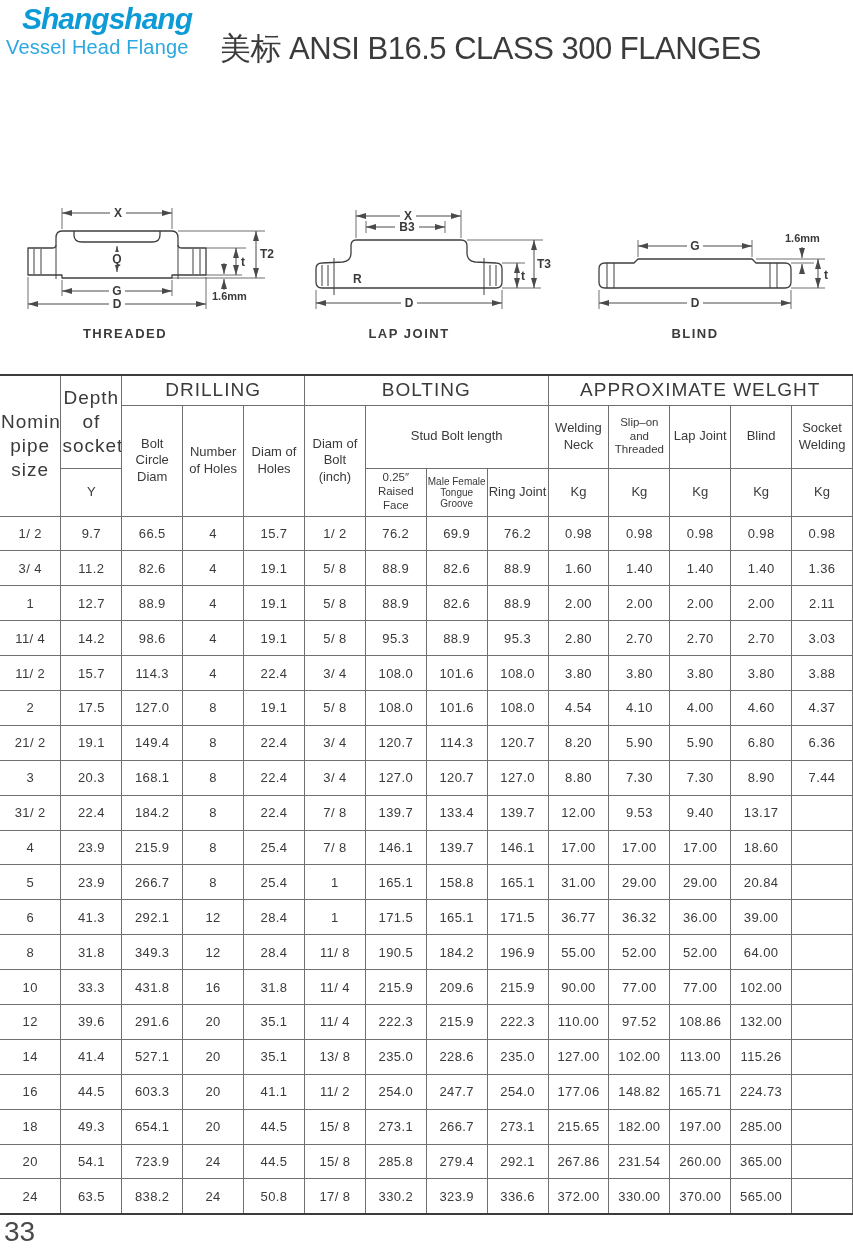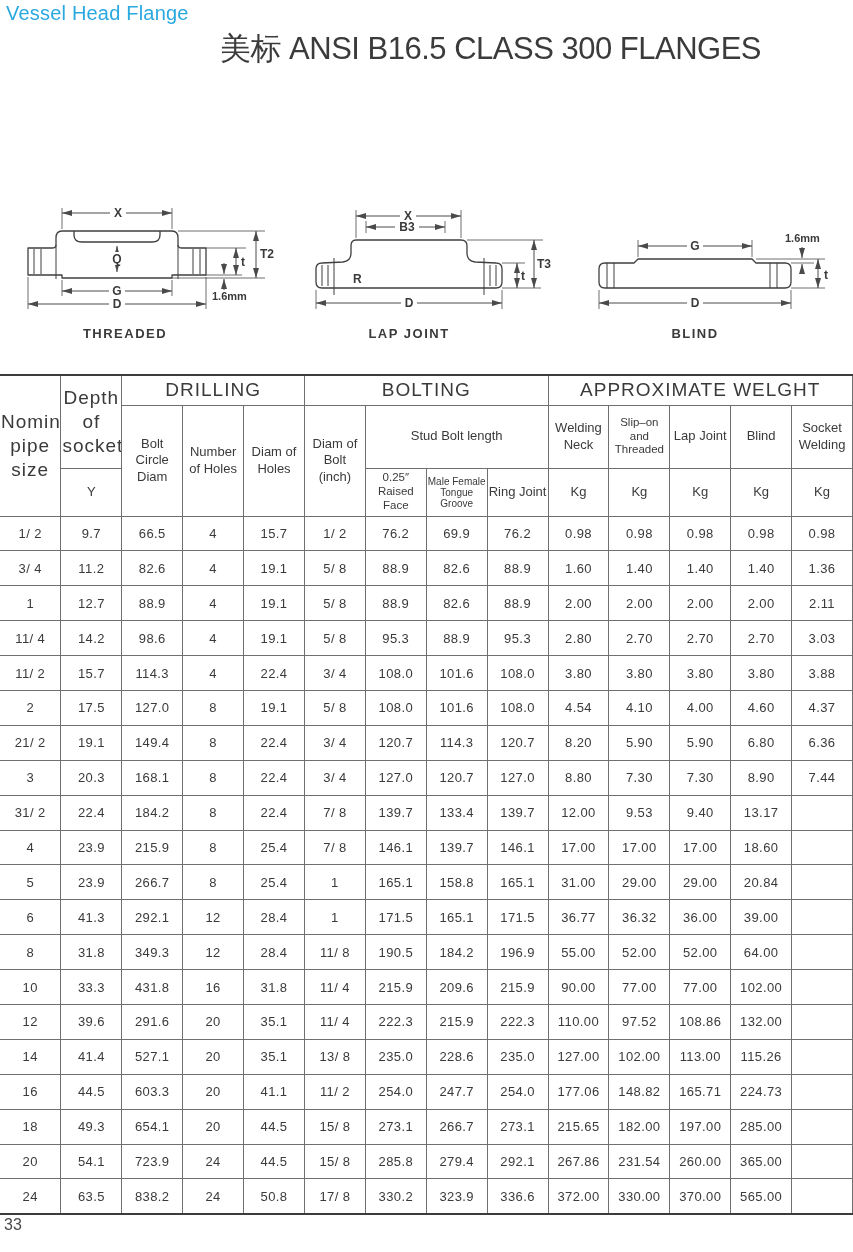--- a/index.html
+++ b/index.html
@@ -45,26 +45,27 @@
   }
   .spec th:first-child, .spec td:first-child { border-left:none; }
   .spec tr.r1 th { height:30px; font-size:19px; letter-spacing:1px; }
   .spec tr.r2 th { height:63px; }
   .spec tr.r3 th { height:48px; }
   .spec th { font-size:13px; line-height:1.25; }
   .spec th.md { font-size:11.5px; line-height:1.2;text-align:center; }
   .spec th.sm { font-size:10px; line-height:1.1; }
   .spec tbody td { height:34.9px; font-size:13px; letter-spacing:0.4px; }
   
-  .page-number { position:absolute; left:4px; top:1216px; font-size:16px; color:#4a4a4a; }
+  .page-number { position:absolute; left:4px; top:1216px; font-size:28px; color:#4a4a4a; }
 </style>
 </head>
 <body>
 
 <div class="logo">
+  <div class="logo-name">Shangshang</div>
   <div class="logo-sub">Vessel Head Flange</div>
 </div>
 <h1 class="page-title">美标 ANSI B16.5 CLASS 300 FLANGES</h1>
 
 <figure class="fig-threaded">
   <svg width="262" height="158" viewBox="0 0 262 158">
     <defs>
       <marker id="t-ae" viewBox="0 0 10 6" refX="10" refY="3" markerWidth="10" markerHeight="6" orient="auto">
           <path class="ah" d="M0,0 L10,3 L0,6 Z"></path>
         </marker>

